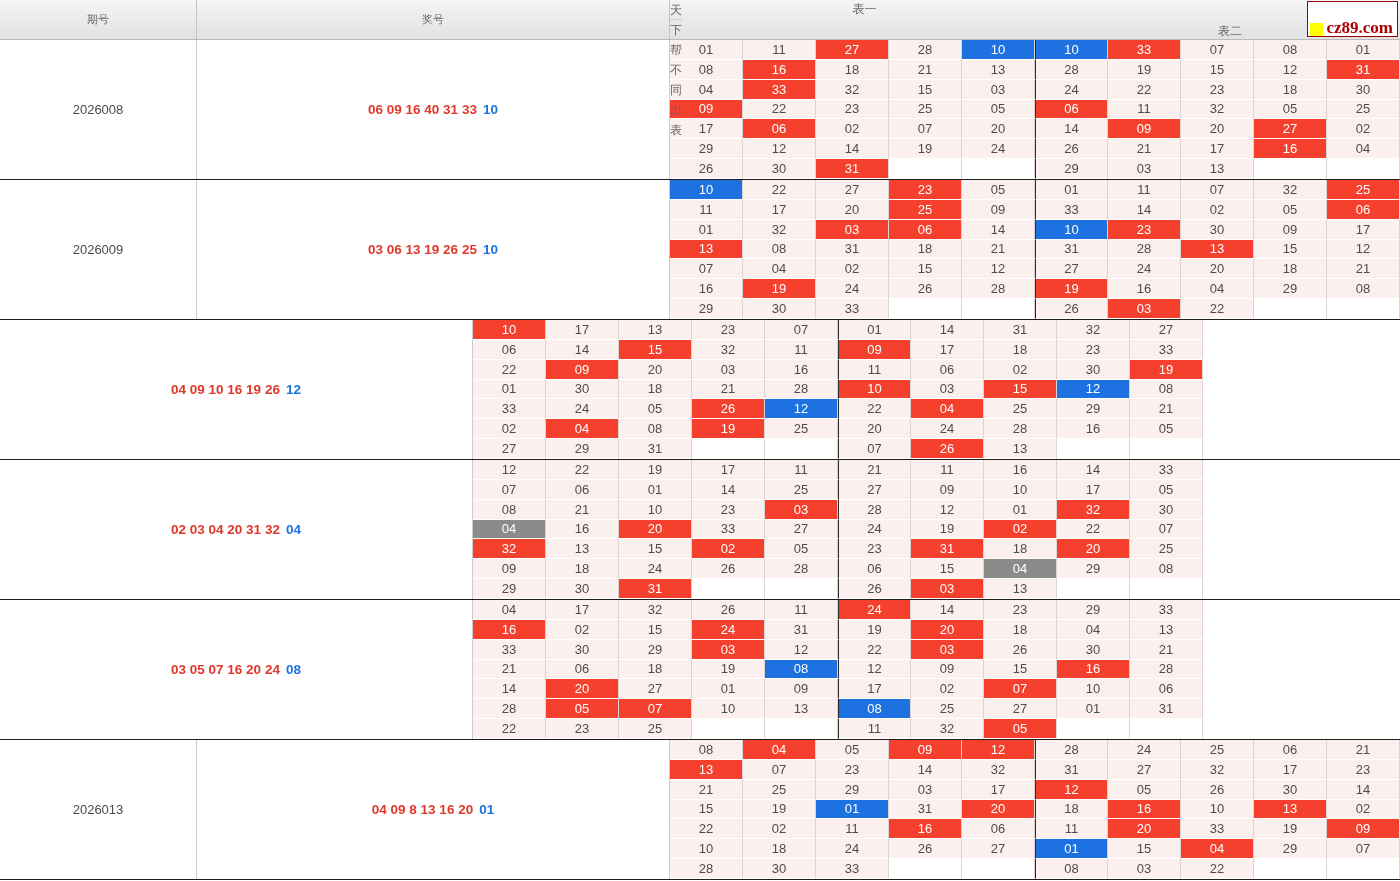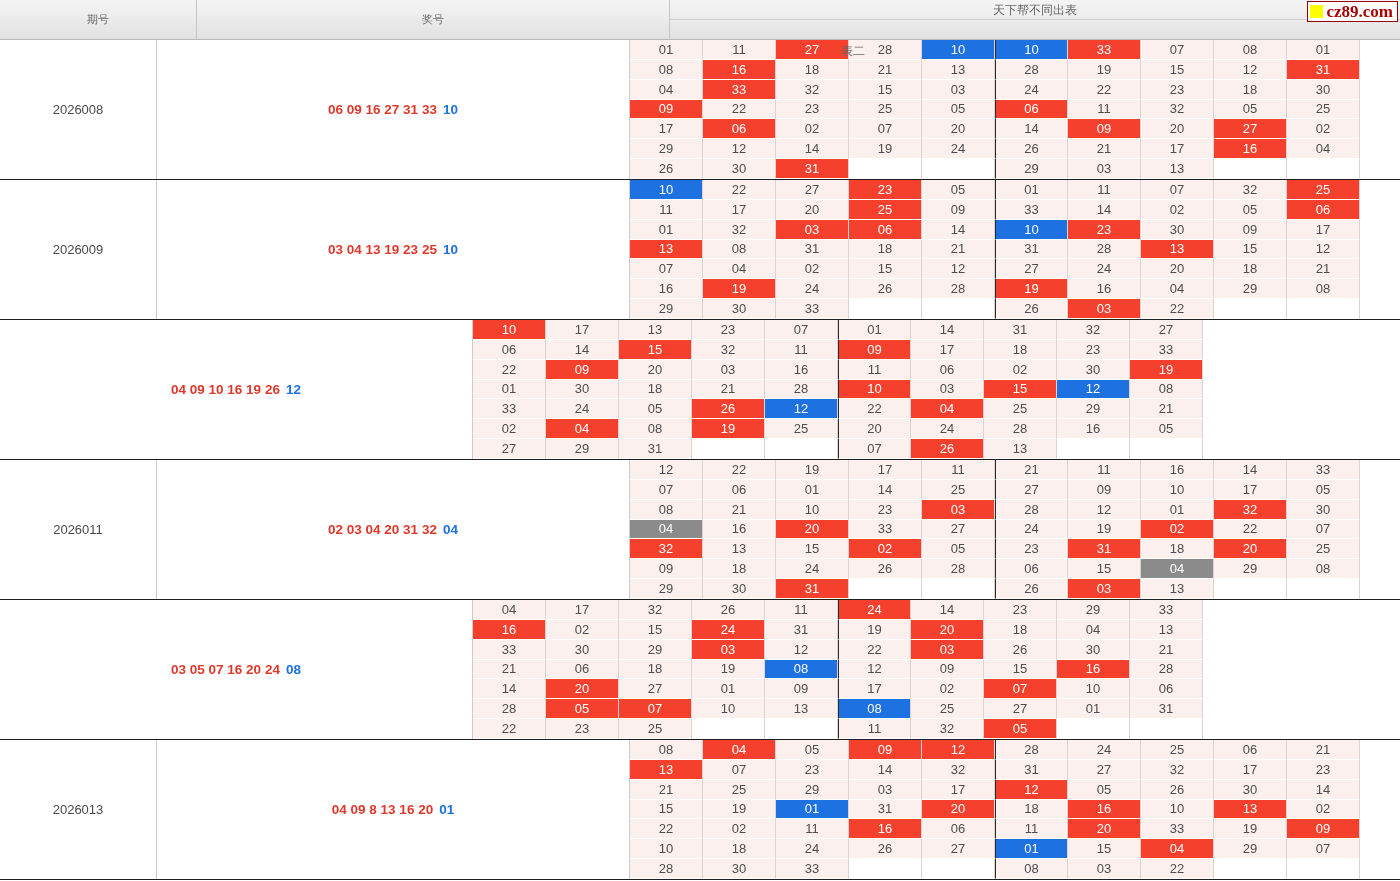--- a/index.html
+++ b/index.html
@@ -7,37 +7,37 @@
               font-family: "Liberation Sans", sans-serif; }
   .page { position: relative; width: 1400px; height: 881px; }
 
   
   .header { display: flex; height: 40px; background: linear-gradient(#f5f5f5, #e1e1e1);
             border-bottom: 1px solid #b9b9b9; position: relative; }
   .h-cell { display: flex; align-items: center; justify-content: center;
             color: #666; font-size: 11px; border-right: 1px solid #c5c5c5; }
   .col-period { width: 197px; }
   .col-nums   { width: 473px; }
-  .h-right { width: 730px; display: flex; flex-direction: column; }
+  .h-right { width: 730px; display: flex; }
   .h-title { height: 20px; line-height: 20px; text-align: center; color: #666;
              font-size: 12px; border-bottom: 1px solid #cfcfcf; }
   .h-sub { display: flex; height: 19px; }
   .h-sub > div { width: 365px; text-align: center; line-height: 19px; color: #666; font-size: 12px; }
   .h-sub .t2 { border-left: 1px solid #c5c5c5; margin-top: 22px; }
 
-  .logo { position: absolute; top: 1px; right: 2px; height: 21px; background: #fff;
-          border: 1px solid #990000; display: flex; align-items: center;
+  .logo { position: absolute; top: 1px; right: 2px; height: 36px; background: #fff;
+          border: 1px solid #990000; display: flex; align-items: flex-end;
           padding: 0 4px 0 2px; gap: 3px; cursor: pointer; }
   .logo-sq { width: 13px; height: 13px; background: #ffff00; display: inline-block; }
   .logo-tx { color: #aa0000; font-family: "Liberation Serif", serif;
              font-size: 17px; font-weight: bold; line-height: 1; }
 
   
   .block { display: flex; height: 140px; border-bottom: 1px solid #1f1f1f; }
-  .cell-period { width: 157px; display: flex; align-items: center; justify-content: center;
+  .cell-period { width: 197px; display: flex; align-items: center; justify-content: center;
                  font-size: 13px; color: #4a4a4a; border-right: 1px solid #ccc; background: #fff; }
   .cell-nums { width: 473px; display: flex; align-items: center; justify-content: center;
                font-size: 13.5px; font-weight: bold; background: #fff;
                border-right: 1px solid #ccc; white-space: pre; }
   .nums-red  { color: #e0392c; }
   .nums-blue { color: #1e71e0; margin-left: 6px; }
 
   .grid { width: 730px; display: grid; grid-template-columns: repeat(10, 73px);
           grid-template-rows: repeat(7, 1fr); }
   .ncell { font-size: 13px; color: #4d4d4d; text-align: center;
@@ -54,33 +54,34 @@
 <body>
 
 <div class="page">
 
   <div class="header">
     <div class="h-cell col-period">期号</div>
     <div class="h-cell col-nums">奖号</div>
     <div class="h-right">
       <div class="h-title">天下帮不同出表</div>
       <div class="h-sub">
+        <div class="t1">表一</div>
         <div class="t2">表二</div>
       </div>
     </div>
     <div class="logo">
       <span class="logo-sq"></span>
       <span class="logo-tx">cz89.com</span>
     </div>
   </div>
 
   <div id="blocks">
       <div class="block">
         <div class="cell-period">2026008</div>
-        <div class="cell-nums"><span class="nums-red">06 09 16 27 31 33</span><span class="nums-blue">10</span></div>
+        <div class="cell-nums"><span class="nums-red">06 09 16 40 31 33</span><span class="nums-blue">10</span></div>
         <div class="grid">
           <div class="ncell">01</div>
           <div class="ncell">11</div>
           <div class="ncell r">27</div>
           <div class="ncell">28</div>
           <div class="ncell b">10</div>
           <div class="ncell mid b">10</div>
           <div class="ncell r">33</div>
           <div class="ncell">07</div>
           <div class="ncell">08</div>
@@ -142,21 +143,21 @@
           <div class="ncell empty"></div>
           <div class="ncell mid">29</div>
           <div class="ncell">03</div>
           <div class="ncell">13</div>
           <div class="ncell empty"></div>
           <div class="ncell empty"></div>
         </div>
       </div>
       <div class="block">
         <div class="cell-period">2026009</div>
-        <div class="cell-nums"><span class="nums-red">03 04 13 19 23 25</span><span class="nums-blue">10</span></div>
+        <div class="cell-nums"><span class="nums-red">03 06 13 19 26 25</span><span class="nums-blue">10</span></div>
         <div class="grid">
           <div class="ncell b">10</div>
           <div class="ncell">22</div>
           <div class="ncell">27</div>
           <div class="ncell r">23</div>
           <div class="ncell">05</div>
           <div class="ncell mid">01</div>
           <div class="ncell">11</div>
           <div class="ncell">07</div>
           <div class="ncell">32</div>
@@ -292,21 +293,20 @@
           <div class="ncell empty"></div>
           <div class="ncell empty"></div>
           <div class="ncell mid">07</div>
           <div class="ncell r">26</div>
           <div class="ncell">13</div>
           <div class="ncell empty"></div>
           <div class="ncell empty"></div>
         </div>
       </div>
       <div class="block">
-        <div class="cell-period">2026011</div>
         <div class="cell-nums"><span class="nums-red">02 03 04 20 31 32</span><span class="nums-blue">04</span></div>
         <div class="grid">
           <div class="ncell">12</div>
           <div class="ncell">22</div>
           <div class="ncell">19</div>
           <div class="ncell">17</div>
           <div class="ncell">11</div>
           <div class="ncell mid">21</div>
           <div class="ncell">11</div>
           <div class="ncell">16</div>

